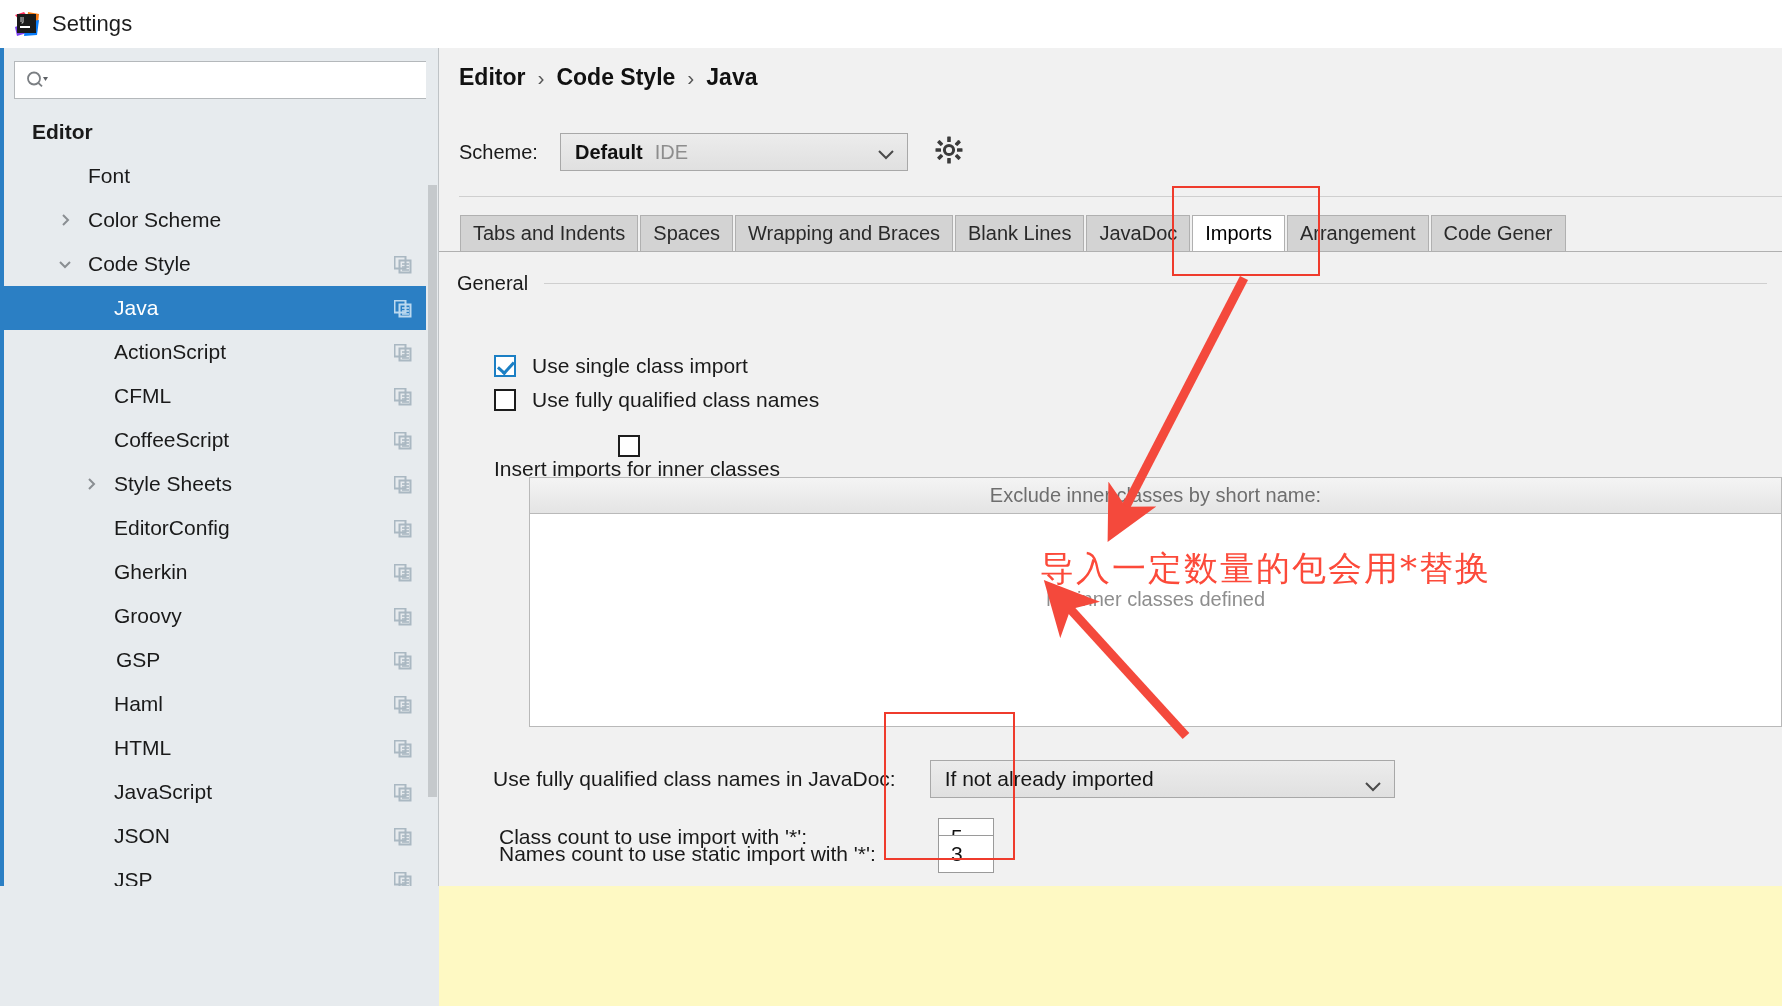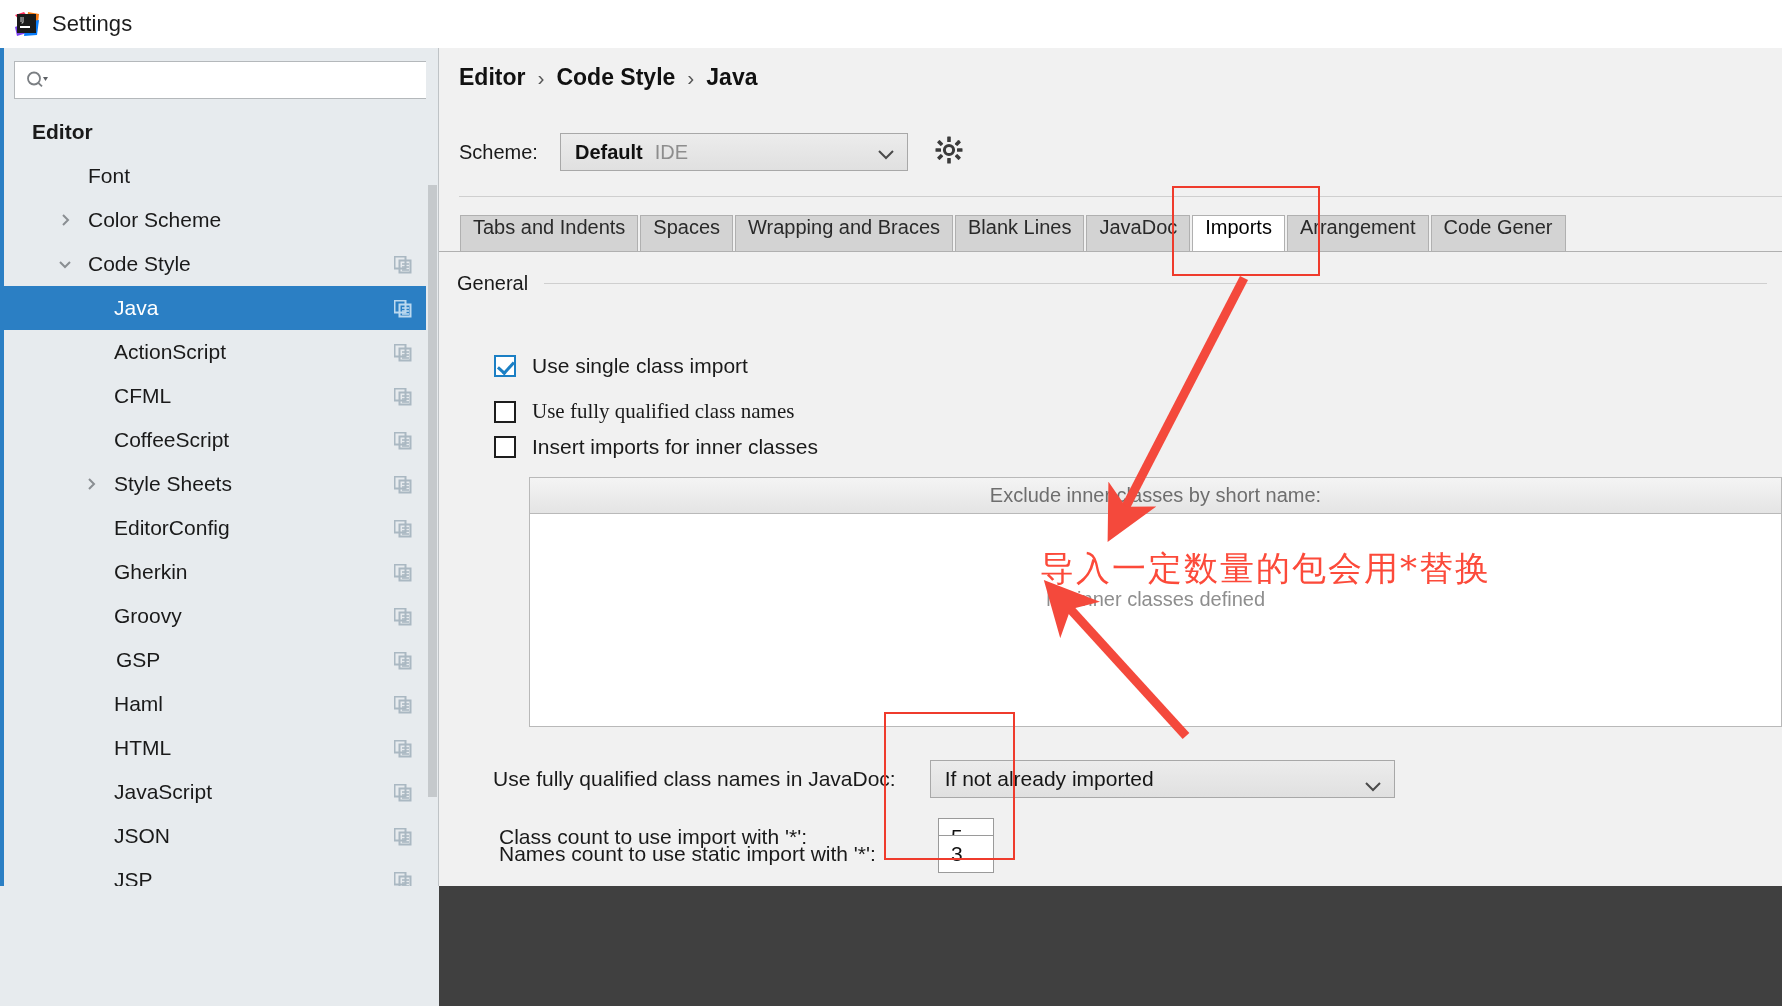--- a/index.html
+++ b/index.html
@@ -7,21 +7,21 @@
     margin: 0; padding: 0;
     width: 1782px; height: 1006px;
     overflow: hidden;
     background: #ffffff;
     font-family: "Liberation Sans", sans-serif;
     -webkit-font-smoothing: antialiased;
   }
   #app {
     position: relative;
     width: 1782px; height: 1006px;
-    background: #404040;
+    background: #fef9c3;
   }
 
   
   .titlebar {
     position: absolute; left: 0; top: 0;
     width: 1782px; height: 48px;
     background: #ffffff;
     display: flex; align-items: center;
     padding-left: 14px;
   }
@@ -159,21 +159,21 @@
     position: absolute; left: 0px; top: 167px;
     width: 1343px; height: 36px;
     display: flex; align-items: stretch;
   }
   .tab-pad { width: 21px; background: transparent; }
   .tab {
     background: #d3d3d3;
     border: 1px solid #b0b0b0;
     border-bottom: none;
     margin-right: 2px;
-    display: flex; 
+    display: flex; align-items: center;
     padding: 0 12px;
     font-size: 20px;
     color: #2a2a2a;
     white-space: nowrap;
   }
   .tab.active {
     background: #ffffff;
     color: #000;
     border-color: #b0b0b0;
   }
@@ -592,25 +592,25 @@
 
       <div class="general-head">
         <span class="gtext">General</span>
         <span class="gline"></span>
       </div>
 
       <div class="cbrow" style="top:102px;">
         <span class="cbox checked"></span>
         <span>Use single class import</span>
       </div>
-      <div class="cbrow" style="top:147px;font-family:Liberation Serif, serif;">
+      <div class="cbrow" style="top:136px;">
         <span class="cbox"></span>
         <span>Use fully qualified class names</span>
       </div>
-      <div class="cbrow" style="top:183px;">
+      <div class="cbrow" style="top:183px;flex-direction:column;">
         <span class="cbox"></span>
         <span>Insert imports for inner classes</span>
       </div>
 
       <div class="extable">
         <div class="extable-head">Exclude inner classes by short name:</div>
         <div class="extable-body">No inner classes defined</div>
       </div>
 
       <div class="formrow" style="left:54px; top:508px;">

